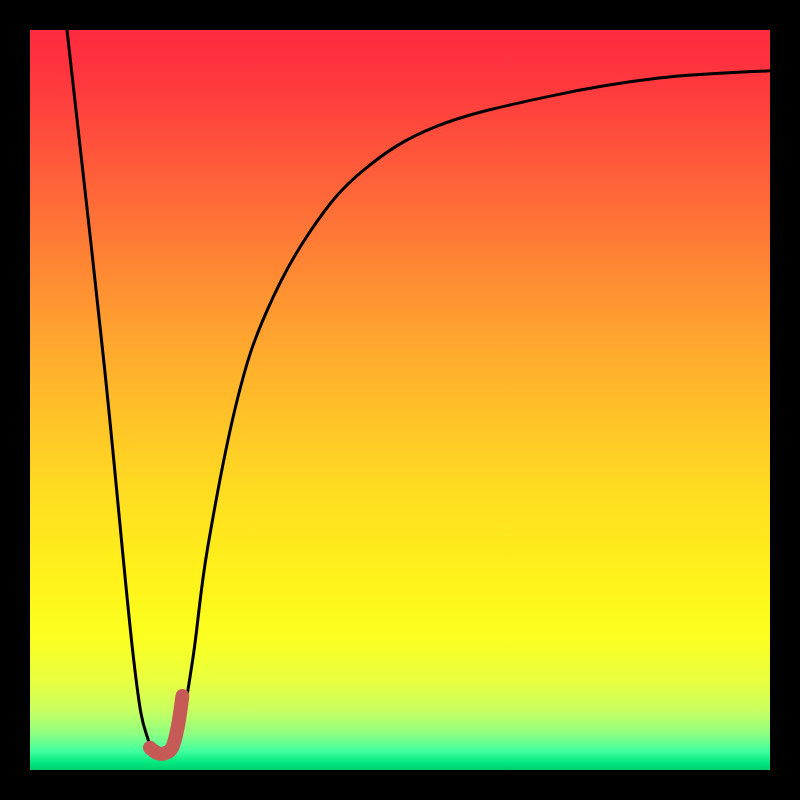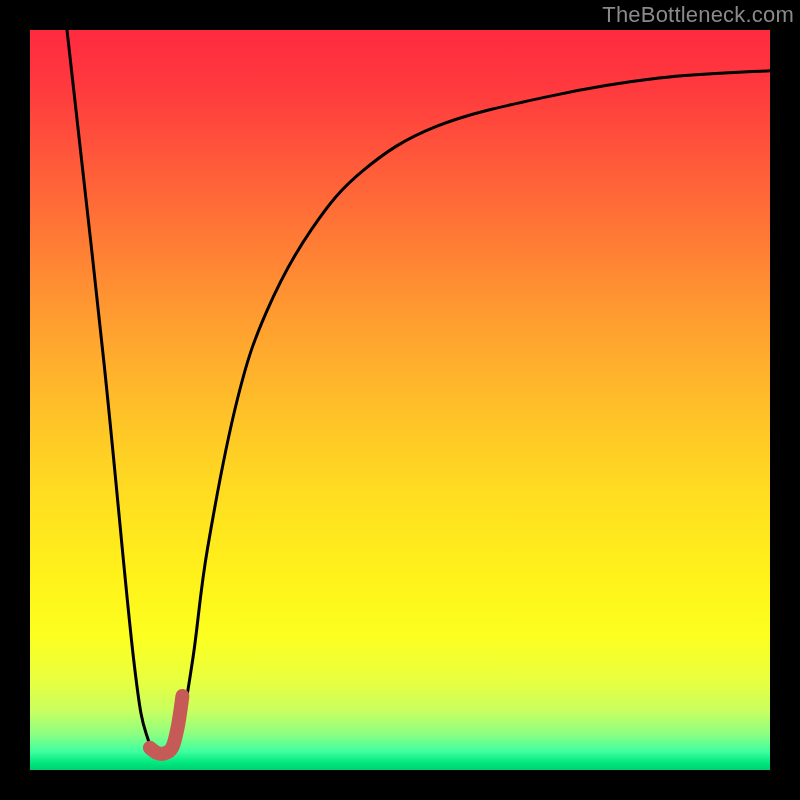--- a/index.html
+++ b/index.html
@@ -57,21 +57,20 @@
     width: 740px;
     height: 740px;
     overflow: visible;
   }
 </style>
 </head>
 <body>
 
 <div class="frame">
 
-  <div class="watermark">TheBottleneck.com</div>
 
   <div class="plot">
     <svg class="curve" viewBox="0 0 740 740" preserveAspectRatio="none">
       <path id="curvePath" fill="none" stroke="#000000" stroke-width="3" stroke-linecap="round" stroke-linejoin="round" d="M37.00 0.00 C 43.66 59.94, 62.01 219.78, 74.00 333.00 C 85.99 446.22, 95.61 561.07, 103.60 629.00 C 111.59 696.93, 113.07 693.08, 118.40 710.40 C 123.73 727.72, 127.87 725.20, 133.20 725.20 C 138.53 725.20, 142.67 727.72, 148.00 710.40 C 153.33 693.08, 157.47 663.63, 162.80 629.00 C 168.13 594.37, 169.61 564.62, 177.60 518.00 C 185.59 471.38, 196.54 412.62, 207.20 370.00 C 217.86 327.38, 223.48 311.84, 236.80 281.20 C 250.12 250.56, 263.88 225.11, 281.20 199.80 C 298.52 174.49, 310.36 159.25, 333.00 140.60 C 355.64 121.95, 373.70 109.52, 407.00 96.20 C 440.30 82.88, 478.04 75.26, 518.00 66.60 C 557.96 57.94, 589.04 52.76, 629.00 48.10 C 668.96 43.44, 720.02 42.03, 740.00 40.70"></path>
       <path id="highlightPath" fill="none" stroke="#c65a57" stroke-width="14" stroke-linecap="round" stroke-linejoin="round" d="M119.88 717.80 C 120.95 718.60, 123.40 721.17, 125.80 722.24 C 128.20 723.31, 130.27 724.52, 133.20 723.72 C 136.13 722.92, 139.42 722.86, 142.08 717.80 C 144.74 712.74, 146.14 704.92, 148.00 695.60 C 149.86 686.28, 151.64 671.33, 152.44 666.00"></path>
     </svg>
   </div>
 
 </div>
 

